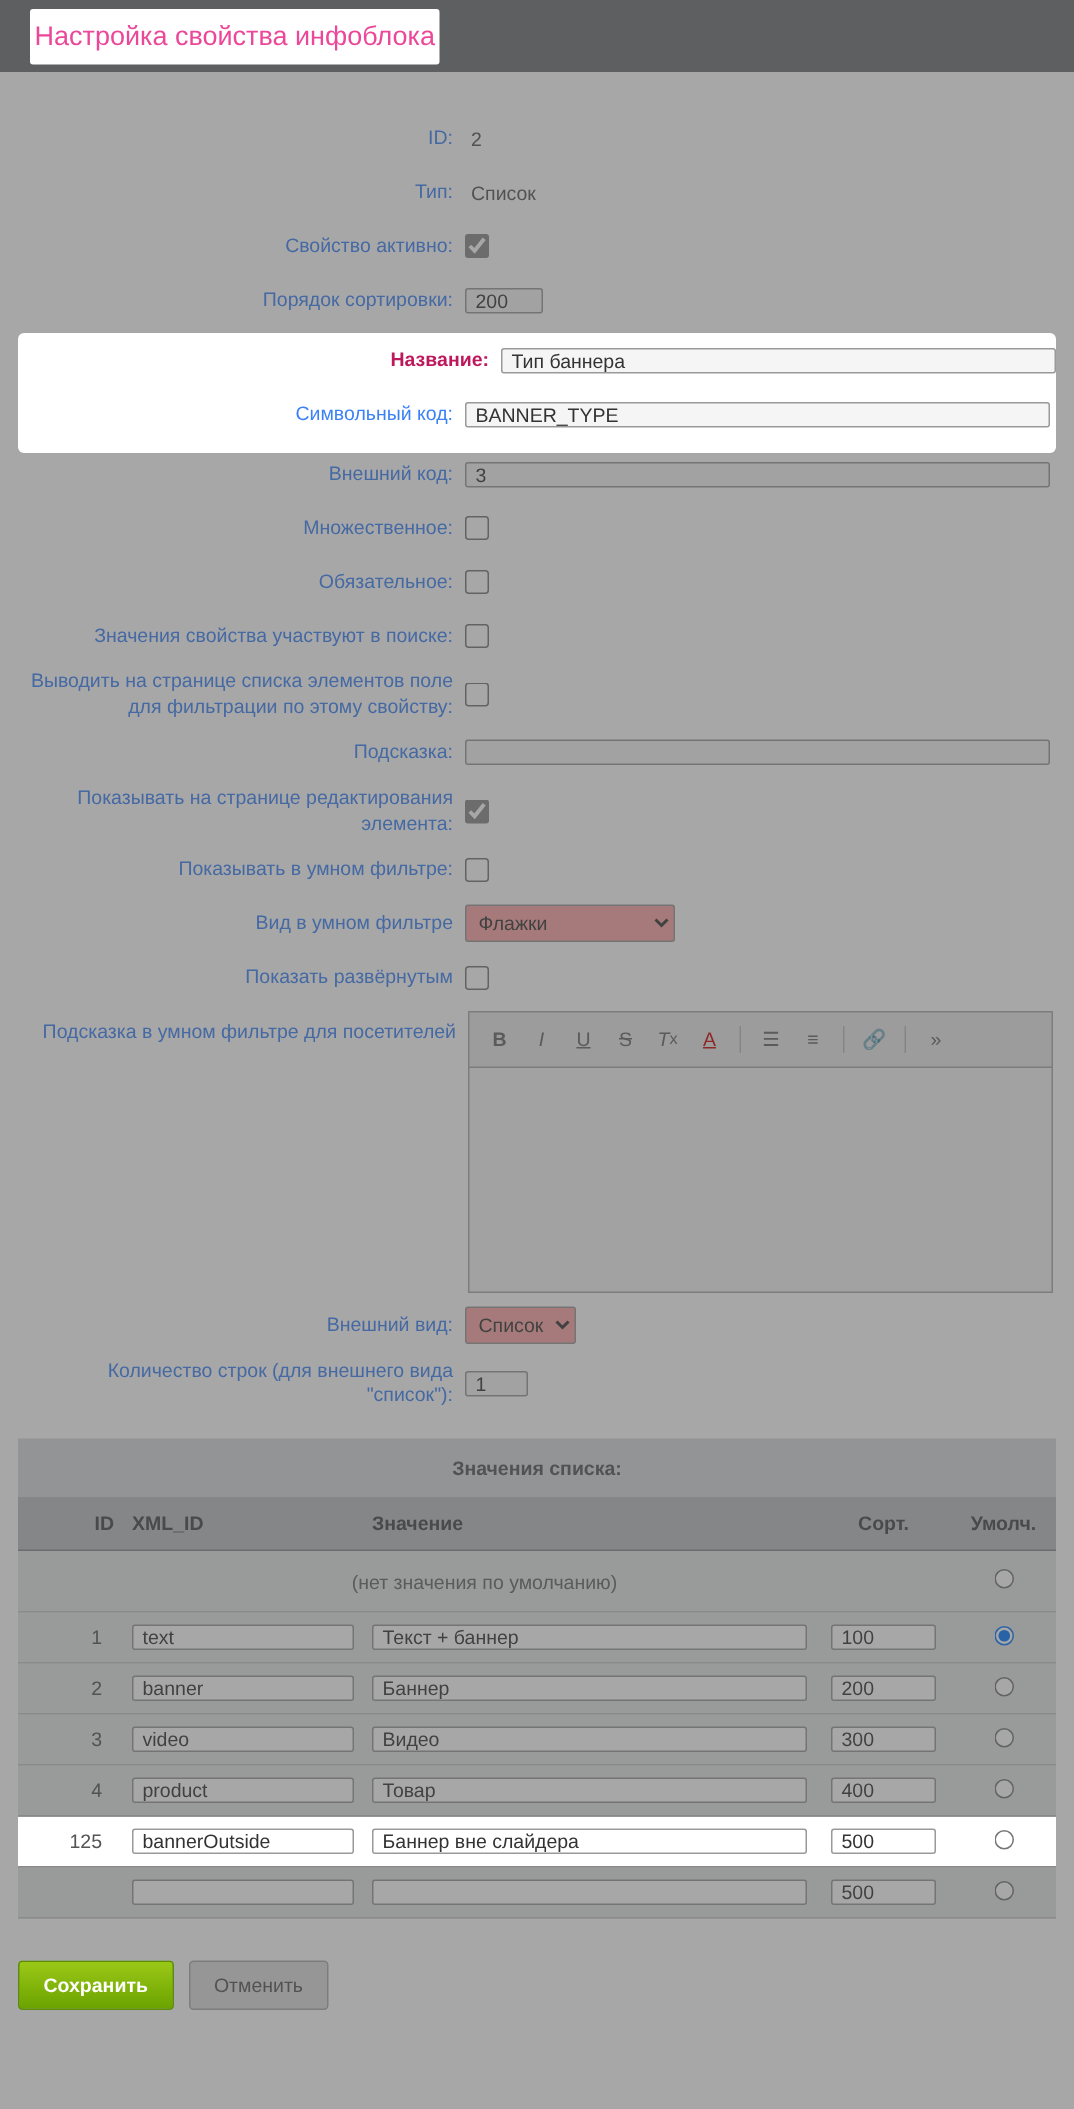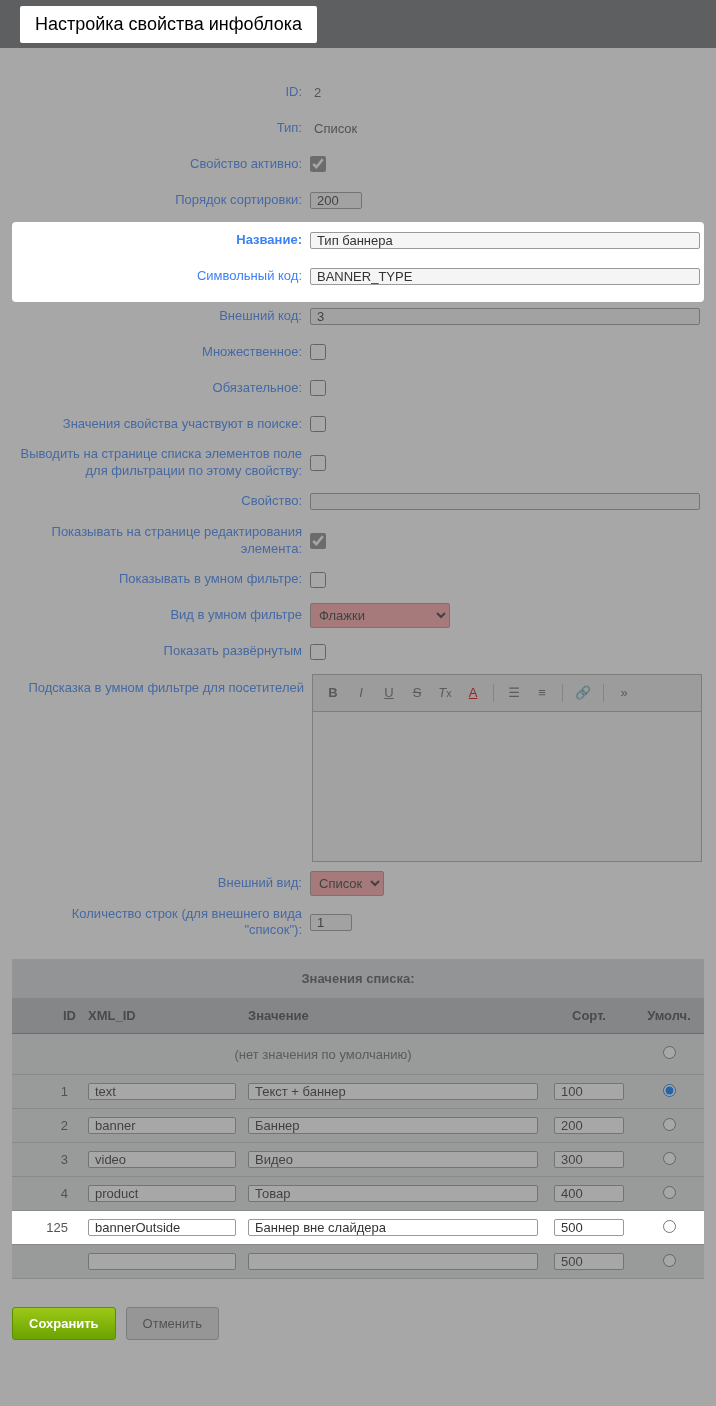--- a/index.html
+++ b/index.html
@@ -1,23 +1,23 @@
 <!DOCTYPE html>
 <html><head>
 <meta charset="utf-8">
 <style>
 * { box-sizing: border-box; margin: 0; padding: 0; }
 body { font-family: Arial, Helvetica, sans-serif; font-size: 13px; color: #333; background: #fff; }
 .dim-overlay { position: fixed; top: 0; left: 0; right: 0; bottom: 0; background: rgba(80,80,80,0.5); pointer-events: none; z-index: 100; }
 .titlebar { background: #6a6f73; height: 48px; display: flex; align-items: center; padding: 0 20px; position: relative; }
-.title-highlight { background: #fff; padding: 8px 15px; font-size: 18px; color: #000000; border-radius: 2px; position: relative; z-index: 200; }
+.title-highlight { background: #fff; padding: 8px 3px; font-size: 18px; color: #ec4899; border-radius: 2px; position: relative; z-index: 200; }
 .content { padding: 30px 12px 10px 12px; }
 .form-row { display: flex; align-items: center; margin-bottom: 8px; min-height: 28px; }
 .form-label { width: 298px; text-align: right; padding-right: 8px; color: #3b82f6; line-height: 1.3; }
-.form-label.bold { font-weight: bold; color: #3b82f6; }
+.form-label.bold { font-weight: bold; color: #be185d; margin-left: 24px; }
 .form-control { flex: 1; display: flex; align-items: center; }
 .form-value { color: #555; padding-left: 4px; }
 input[type="text"] { border: 1px solid #999; background: #f5f5f5; padding: 0 6px; font-size: 13px; border-radius: 2px; color: #333; }
 input[type="text"].wide { width: 100%; max-width: 390px; }
 input[type="text"].small { width: 52px; }
 input[type="text"].tiny { width: 42px; }
 input[type="checkbox"] { width: 16px; height: 16px; accent-color: #888; }
 select { border: 1px solid #999; background: #fca5a5; padding: 3px 4px; font-size: 13px; border-radius: 2px; color: #333; }
 .highlight-row { position: relative; z-index: 200; }
 .highlight-row .highlight-inner { background: #fff; border-radius: 4px; padding: 4px 0; }
@@ -129,21 +129,21 @@
   </div>
 
   <div class="form-row">
     <div class="form-label">Выводить на странице списка элементов поле для фильтрации по этому свойству:</div>
     <div class="form-control">
         <input type="checkbox" style="">
       </div>
   </div>
 
   <div class="form-row">
-    <div class="form-label">Свойство:</div>
+    <div class="form-label">Подсказка:</div>
     <div class="form-control">
         <input type="text" class="wide" style="">
       </div>
   </div>
 
   <div class="form-row">
     <div class="form-label">Показывать на странице редактирования элемента:</div>
     <div class="form-control">
         <input type="checkbox" checked="" style="">
       </div>

